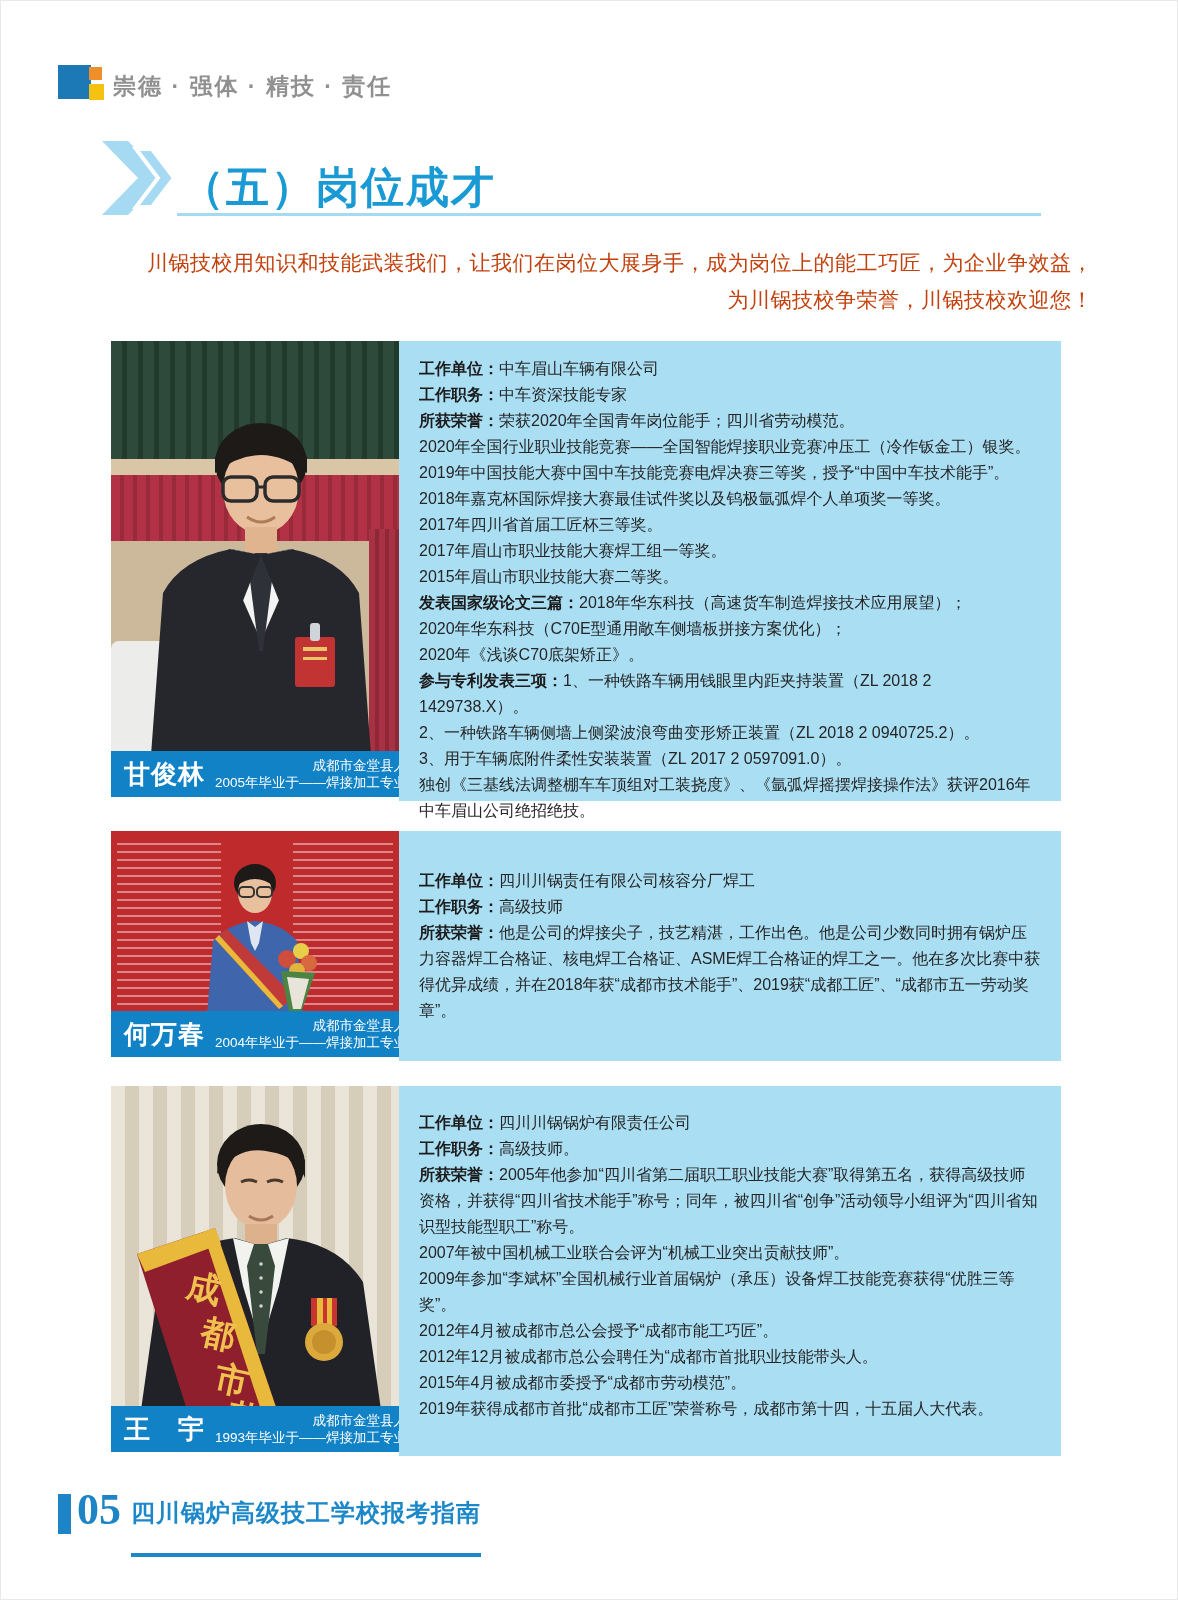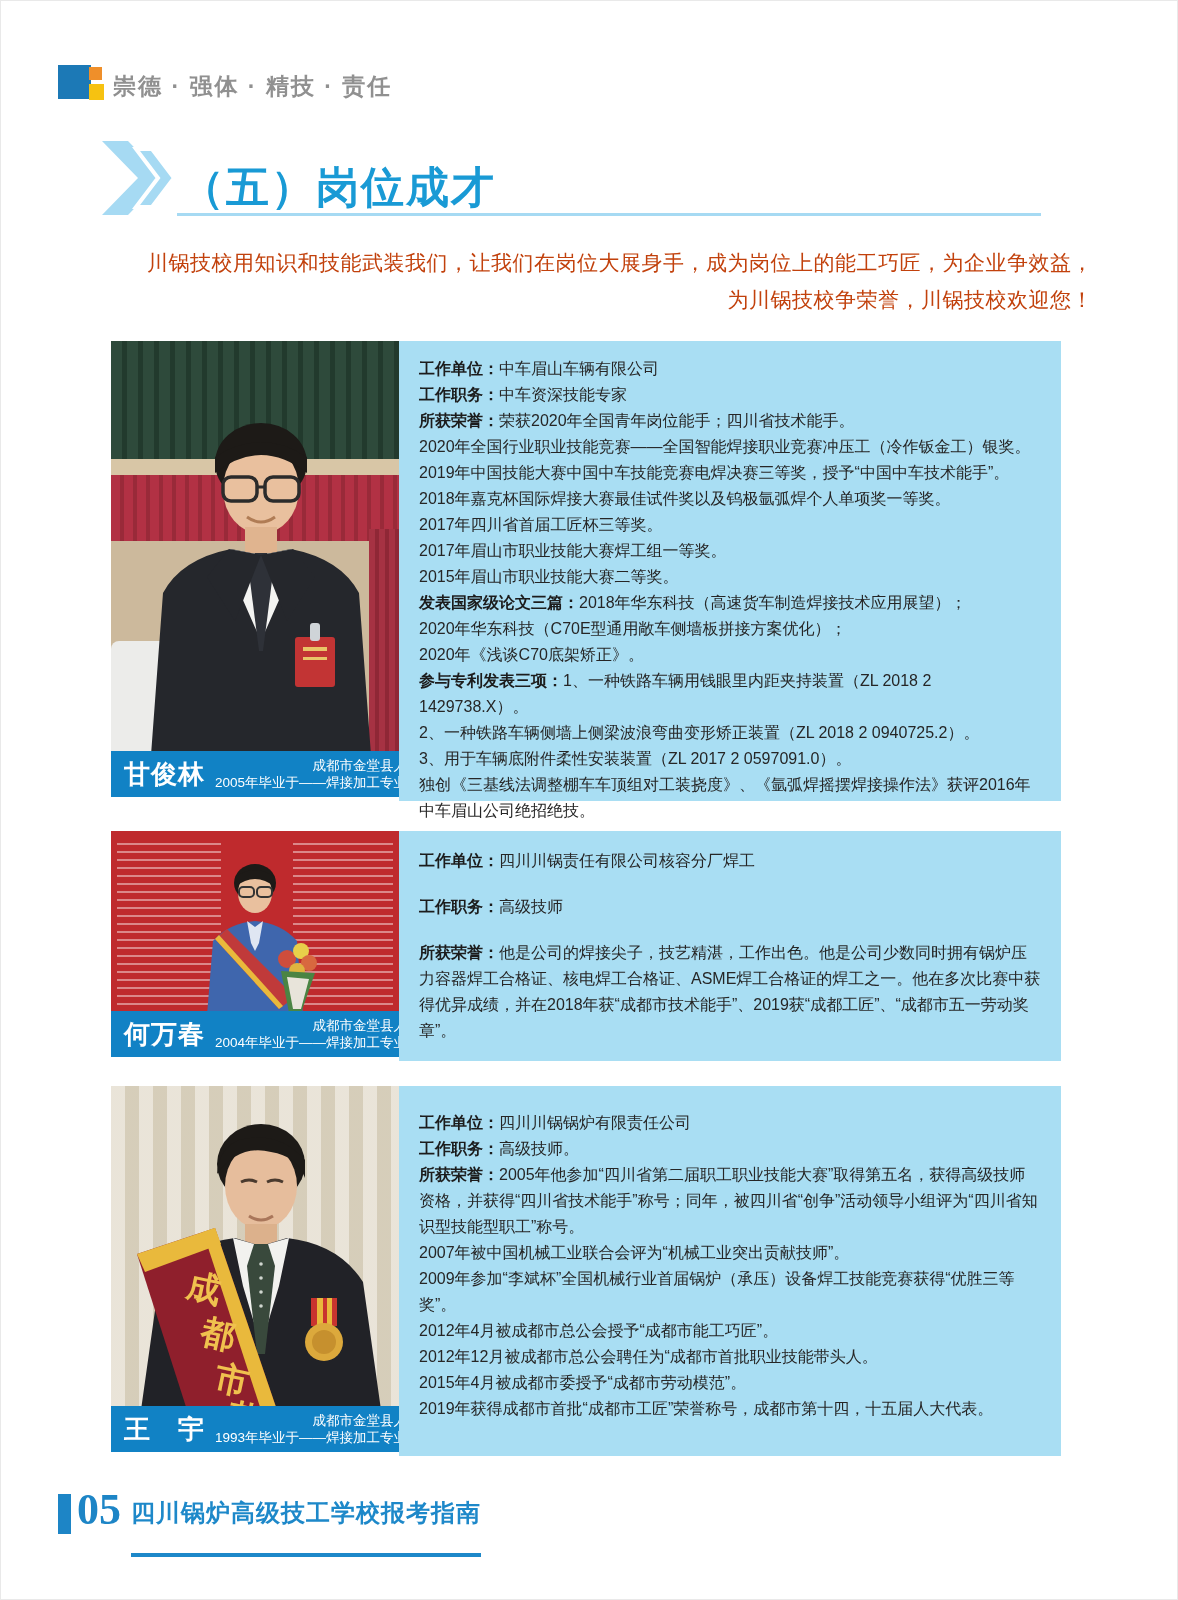--- a/index.html
+++ b/index.html
@@ -33,21 +33,21 @@
   .card2 { top:830px;  height:230px; }
   .card3 { top:1085px; height:370px; }
   .photo { position:relative; width:288px; flex:0 0 288px; overflow:hidden; }
   .photo svg { position:absolute; left:0; top:0; }
   .banner { position:absolute; left:0; right:0; bottom:4px; height:46px; background:#1182c5;
             color:#fff; display:flex; align-items:center; padding:0 13px; z-index:5; }
   .banner .nm { font-size:26px; font-weight:bold; letter-spacing:1px; white-space:pre; }
   .banner .meta { margin-left:10px; font-size:13.5px; line-height:17px; white-space:nowrap;text-align:right; }
   .content { flex:1; background:#a9def3; padding:15px 20px 10px 20px;
              font-size:16px; line-height:26px; color:#262626; }
-  .card2 .content { display:flex; flex-direction:column; justify-content:center; padding-top:0; padding-bottom:0;gap:20px; }
+  .card2 .content { display:flex; flex-direction:column; justify-content:center; padding-top:0; padding-bottom:0; }
   .card3 .content { padding-top:24px; }
   .line { margin:0; }
   .line b { font-weight:bold; color:#1c1c1c;margin-top:44px; }
   
   .bg-layer { position:absolute; left:0; right:0; }
   .p1-curtain { top:0; height:118px;
      background:repeating-linear-gradient(90deg,#2e4a3b 0 11px,#223a2d 11px 16px); }
   .p1-wallstrip { top:118px; height:16px; background:#d8c6a6; }
   .p1-table { top:134px; height:66px;
      background:repeating-linear-gradient(90deg,#b23144 0 9px,#992a39 9px 13px); }
@@ -122,21 +122,21 @@
         <span class="nm">甘俊林</span>
         <span class="meta">
           <span>成都市金堂县人</span><br>
           <span>2005年毕业于——焊接加工专业</span>
         </span>
       </div>
     </div>
     <div class="content">
         <p class="line"><b>工作单位：</b><span>中车眉山车辆有限公司</span></p>
         <p class="line"><b>工作职务：</b><span>中车资深技能专家</span></p>
-        <p class="line"><b>所获荣誉：</b><span>荣获2020年全国青年岗位能手；四川省技术能手。</span></p>
+        <p class="line"><b>所获荣誉：</b><span>荣获2020年全国青年岗位能手；四川省劳动模范。</span></p>
         <p class="line"><span>2020年全国行业职业技能竞赛——全国智能焊接职业竞赛冲压工（冷作钣金工）银奖。</span></p>
         <p class="line"><span>2019年中国技能大赛中国中车技能竞赛电焊决赛三等奖，授予“中国中车技术能手”。</span></p>
         <p class="line"><span>2018年嘉克杯国际焊接大赛最佳试件奖以及钨极氩弧焊个人单项奖一等奖。</span></p>
         <p class="line"><span>2017年四川省首届工匠杯三等奖。</span></p>
         <p class="line"><span>2017年眉山市职业技能大赛焊工组一等奖。</span></p>
         <p class="line"><span>2015年眉山市职业技能大赛二等奖。</span></p>
         <p class="line"><b>发表国家级论文三篇：</b><span>2018年华东科技（高速货车制造焊接技术应用展望）；</span></p>
         <p class="line"><span>2020年华东科技（C70E型通用敞车侧墙板拼接方案优化）；</span></p>
         <p class="line"><span>2020年《浅谈C70底架矫正》。</span></p>
         <p class="line"><b>参与专利发表三项：</b><span>1、一种铁路车辆用钱眼里内距夹持装置（ZL 2018 2 1429738.X）。</span></p>

